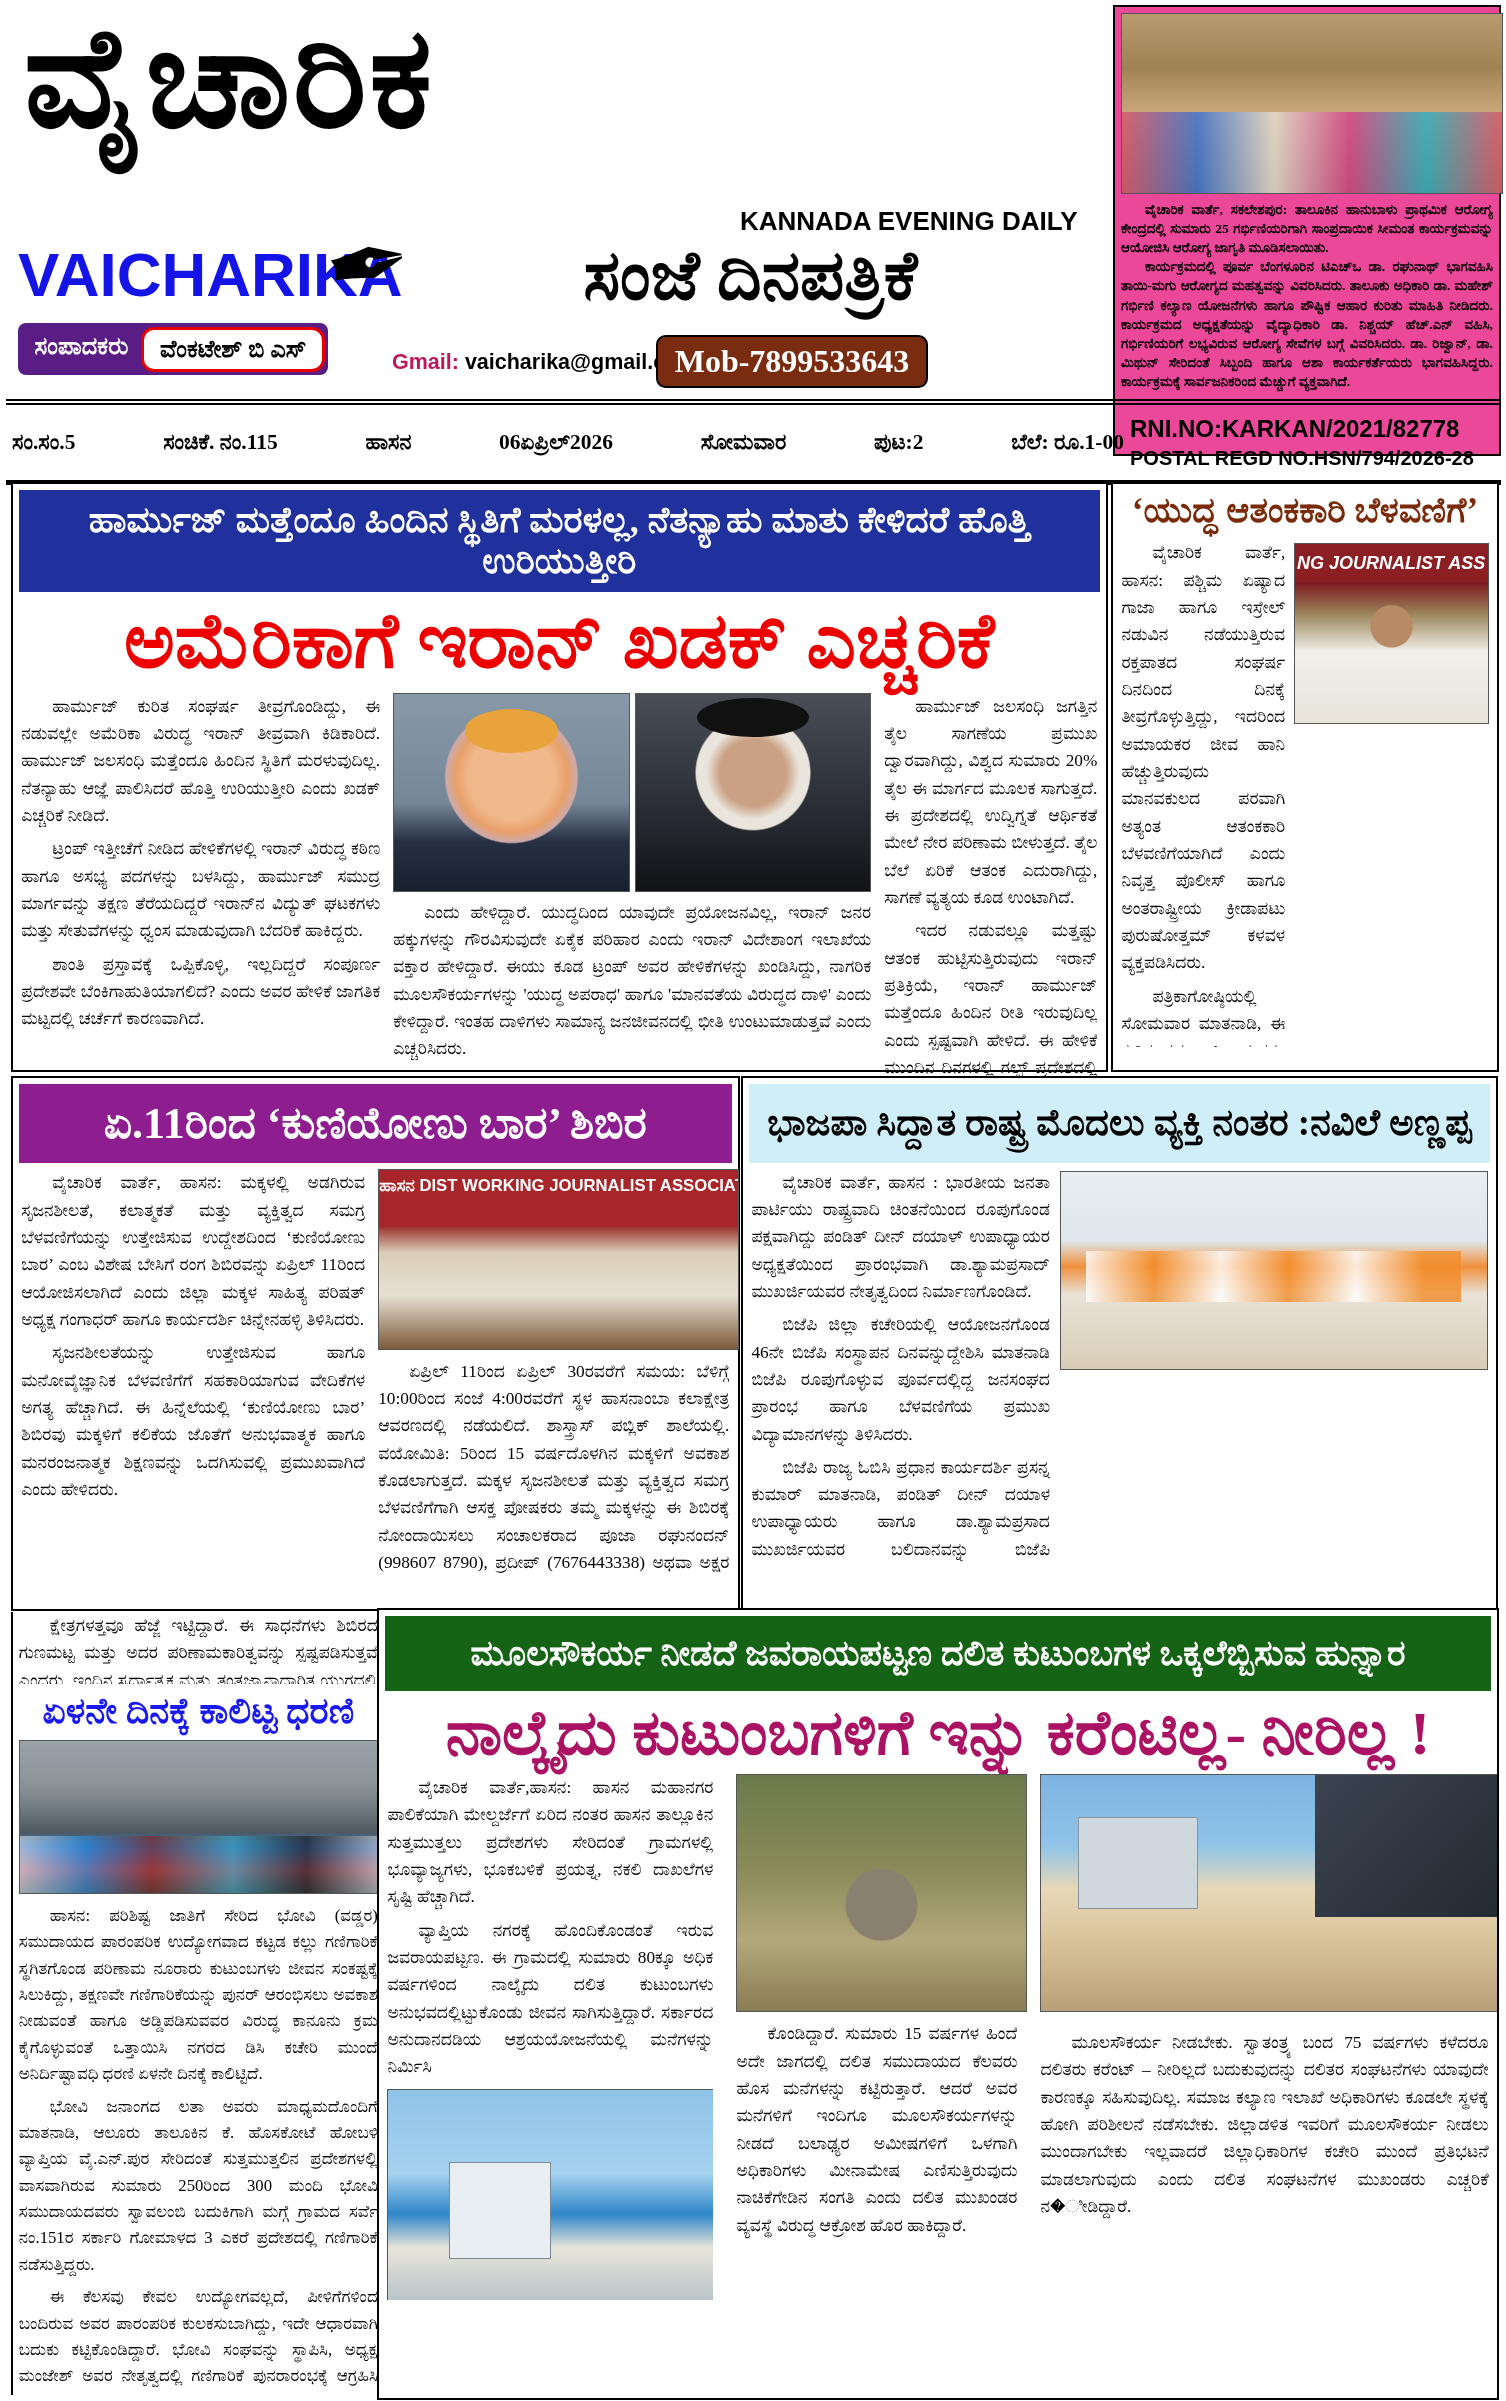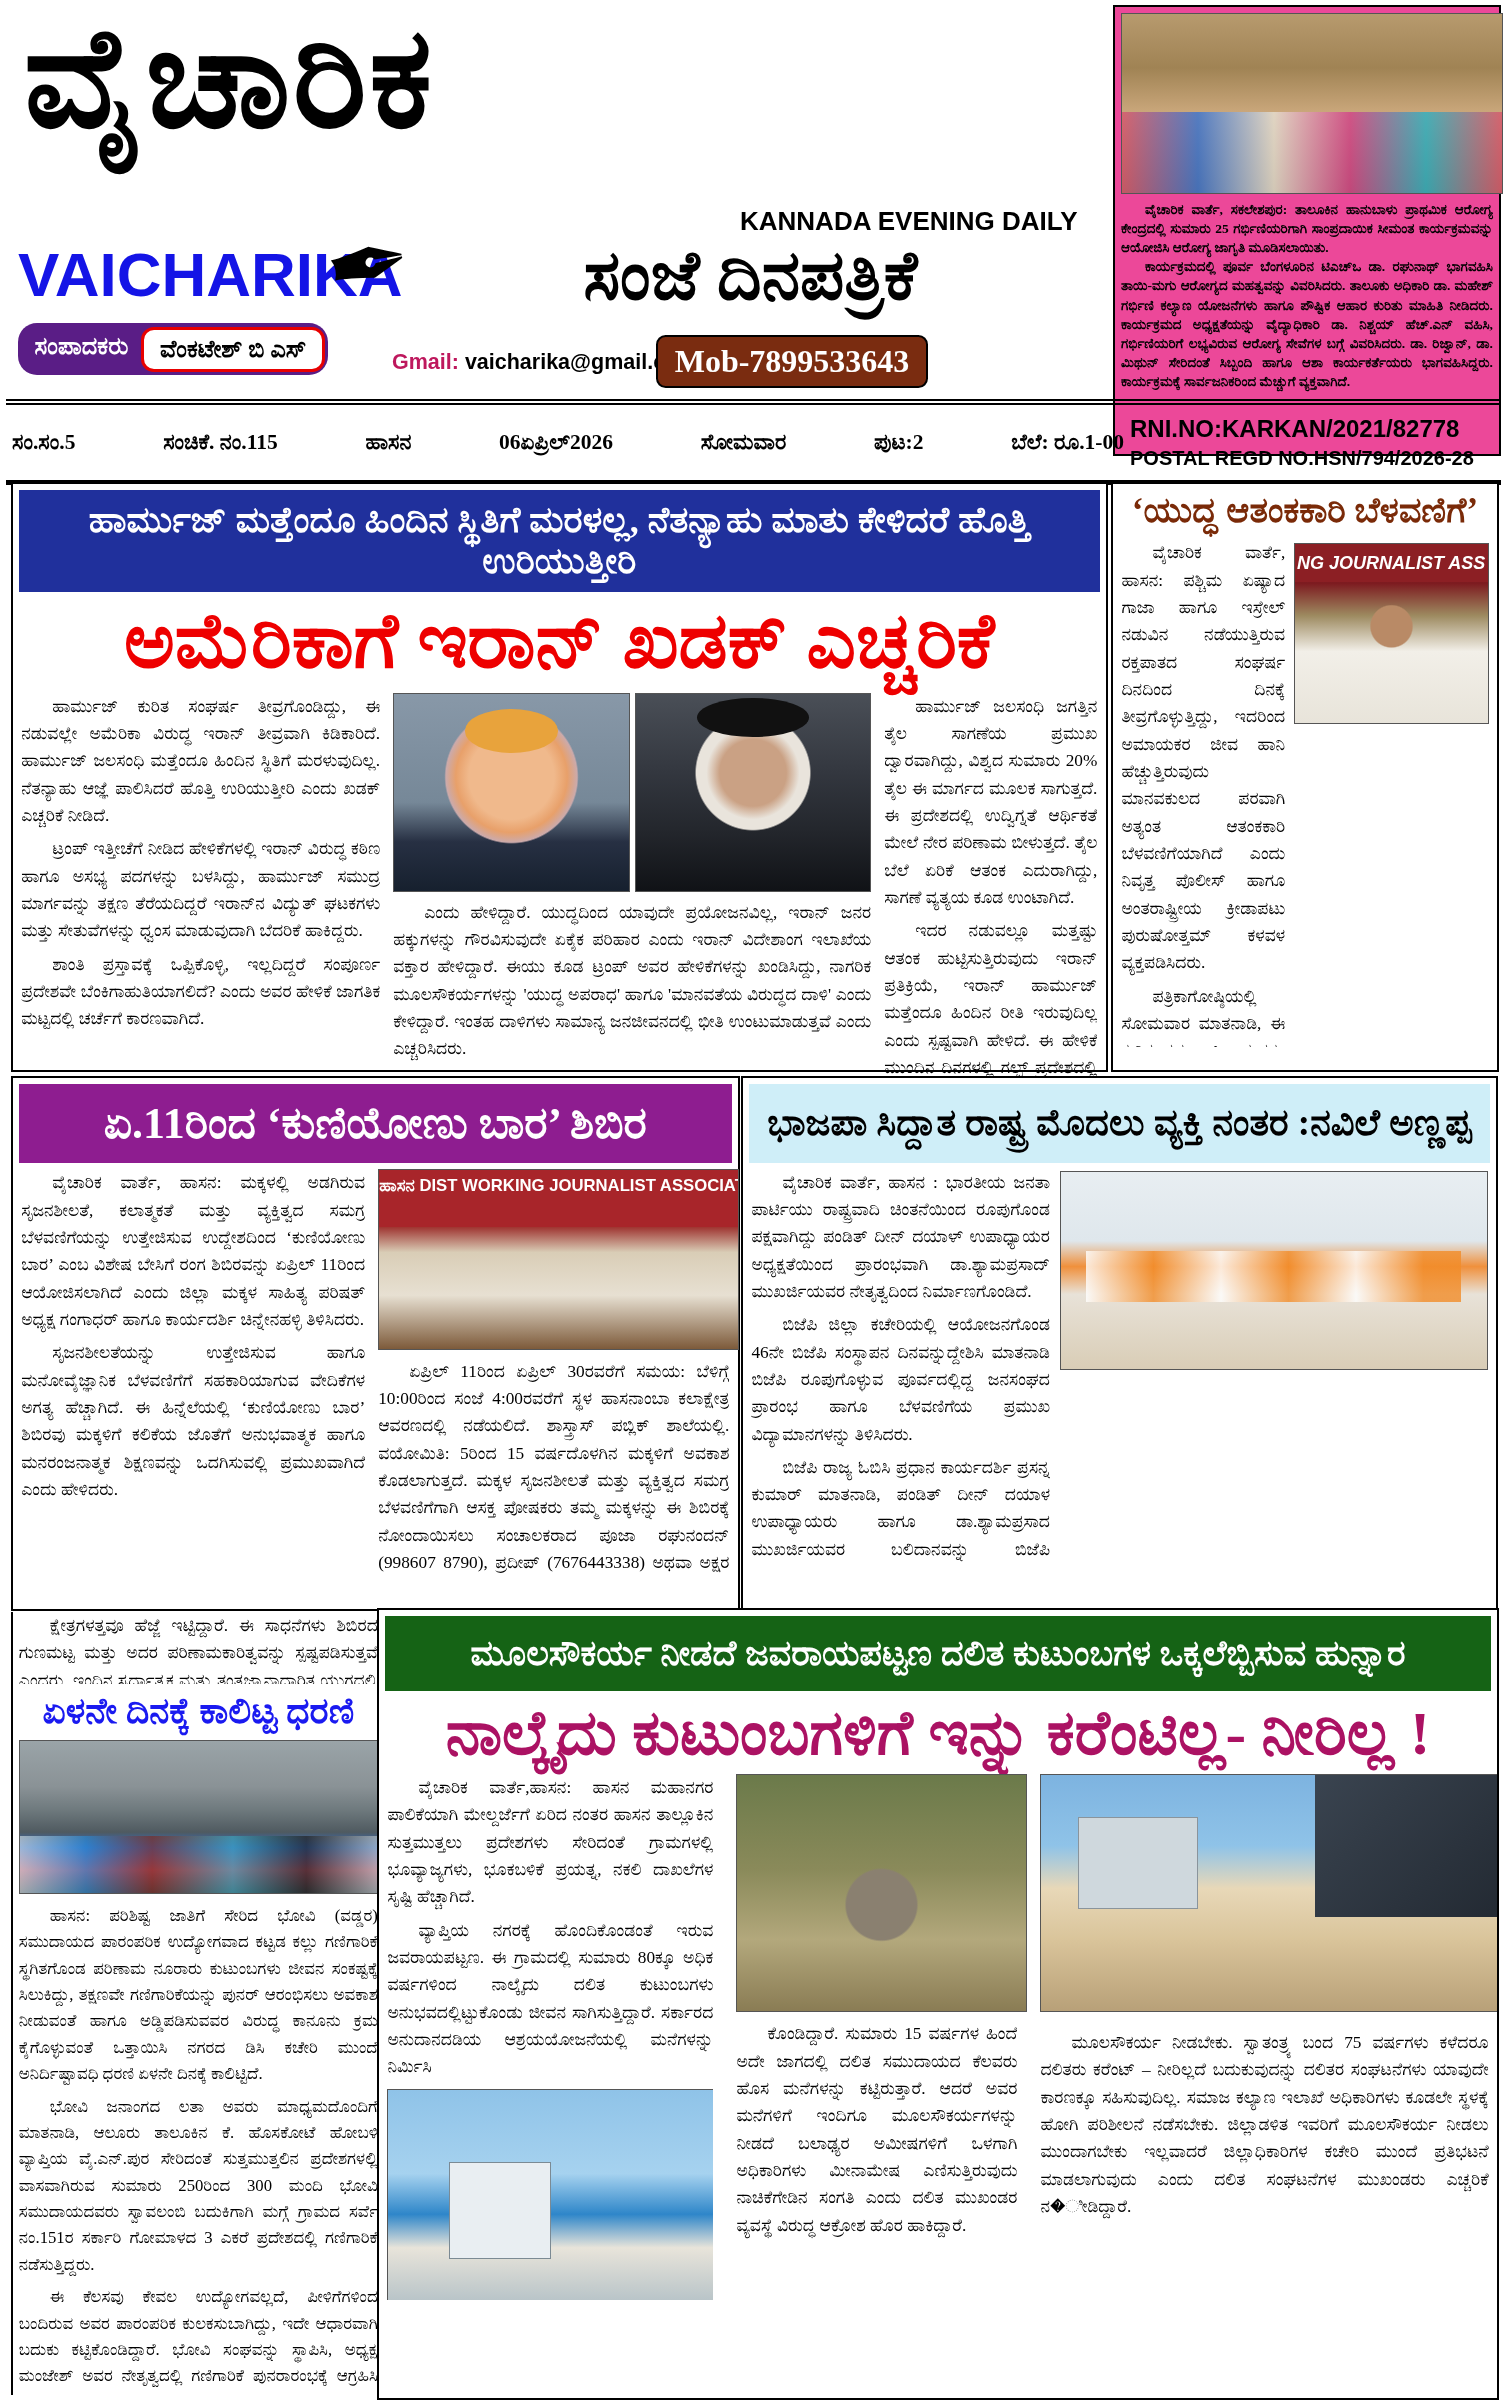--- a/index.html
+++ b/index.html
@@ -11,21 +11,21 @@
   .kn-body p{margin:0 0 6px 0;text-indent:31px;}
   .cols{display:flex;gap:13px;}
   .photo{position:relative;overflow:hidden;border:0.6px solid #555;padding-left:8px;}
   .photo .band{position:absolute;left:0;right:0;top:0;color:#fff;font-family:"Liberation Sans",sans-serif;
         font-weight:bold;text-align:center;white-space:nowrap;overflow:hidden;}
   
   .title-kn{font-family:"Liberation Serif",serif;font-weight:bold;font-size:140px;line-height:1;letter-spacing:2.4px;}
   .latin{color:#1414e6;font-family:"Liberation Sans",sans-serif;font-weight:bold;font-size:62px;line-height:1;}
   .evening-en{font-family:"Liberation Sans",sans-serif;font-weight:bold;font-size:26px;text-align:center;}
   .evening-kn{font-weight:bold;font-size:69px;line-height:1;}
-  .editor{display:inline-flex;align-items:stretch;background:#5a1d86;border-radius:19px;padding:3.6px;}
+  .editor{display:inline-flex;align-items:stretch;background:#5a1d86;border-radius:8px;padding:3.6px;}
   .editor .lab{color:#fff;font-weight:bold;font-size:24px;padding:6px 13px;}
   .editor .name{background:#fff;border:3.6px solid #e80000;border-radius:13px;color:#000;
         font-weight:bold;font-size:24px;padding:6px 15.5px;}
   .gmail{font-family:"Liberation Sans",sans-serif;font-weight:bold;font-size:21.5px;}
   .gmail .g{color:#be185d;}
   .mob{background:#7a2c10;border:2.4px solid #000;border-radius:9.6px;color:#fff;
        font-family:"Liberation Serif",serif;font-weight:bold;font-size:32px;padding:6px 16.7px;}
   .capbox{background:#ec4899;border:2.4px solid #000;padding:6px;}
   .cap{font-size:13.5px;line-height:1.42;text-align:justify;font-weight:bold;}
   .cap p{margin:0;text-indent:24px;}

